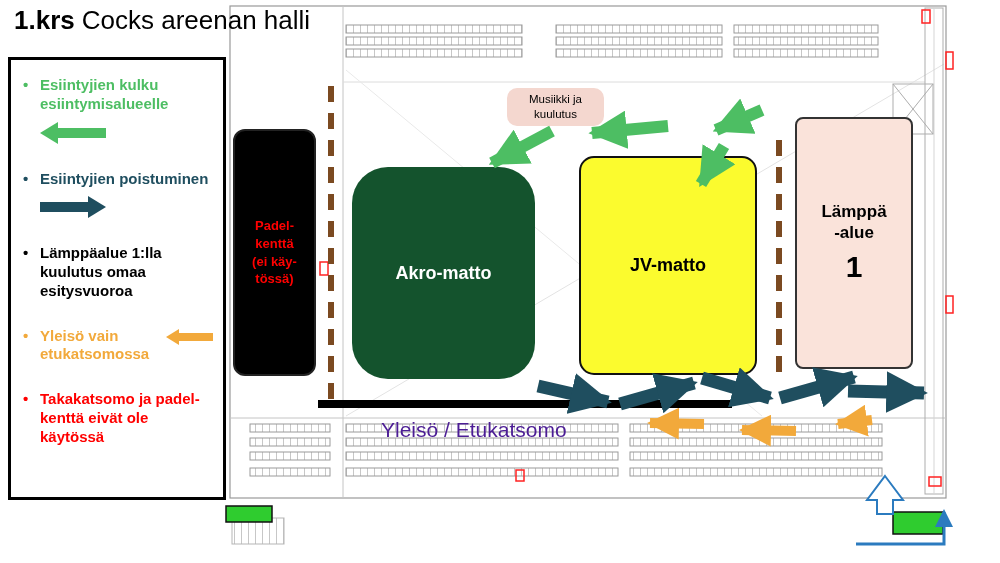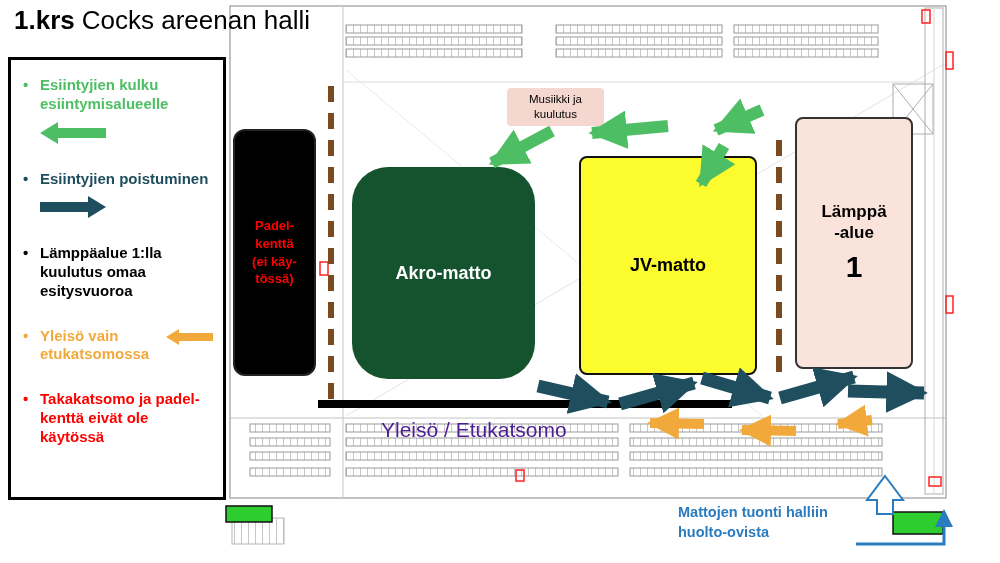--- a/index.html
+++ b/index.html
@@ -33,27 +33,27 @@
   .la .shaft{width:48px;height:10px;background:currentColor;}
   .la.sm{position:absolute;right:2px;top:2px;margin-top:0;}
   .la.sm .head-l{border-top:8px solid transparent;border-bottom:8px solid transparent;border-right:13px solid currentColor;}
   .la.sm .shaft{width:34px;height:8px;}
   .pad-right{display:inline-block;padding-right:58px;}
 
   
   .mat{position:absolute;z-index:1;display:flex;align-items:center;justify-content:center;
        font-weight:bold;box-sizing:border-box;text-align:center;}
   .mat-akro{left:352px;top:167px;width:183px;height:212px;background:#14532d;border-radius:36px;color:#fff;font-size:18px;}
-  .mat-jv{left:579px;top:156px;width:178px;height:219px;background:#FBFB2E;border:2px solid #111;border-radius:8px;color:#000;font-size:18px;}
+  .mat-jv{left:579px;top:156px;width:178px;height:219px;background:#FBFB2E;border:2px solid #111;border-radius:15px;color:#000;font-size:18px;}
   .mat-warmup{left:795px;top:117px;width:118px;height:252px;background:#FAE3DA;border:2px solid #333;border-radius:8px;flex-direction:column;font-size:17px;line-height:1.25;}
   .mat-warmup .num{font-size:30px;margin-top:4px;}
   .box-padel{left:233px;top:129px;width:83px;height:247px;background:#000000;border:2px solid #222;border-radius:12px;
              color:#FF0000;font-size:13px;flex-direction:column;line-height:1.35;}
   .box-music{left:507px;top:88px;width:97px;height:38px;background:#F4D7CF;font-weight:normal;font-size:11.5px;line-height:1.3;
-             padding:2px;border-radius:4px;}
+             padding:2px;border-radius:10px;}
 
   
   .lbl{position:absolute;z-index:4;}
   .lbl-back{left:468px;top:59px;color:#FF0000;font-size:15.5px;}
   .lbl-front{left:356px;top:418px;color:#4c1d95;font-size:21px;font-weight:normal;margin-left:25px;}
   .lbl-service{left:678px;top:503px;width:168px;color:#2B7BBF;font-size:14.5px;font-weight:600;line-height:1.35;}
 </style>
 </head>
 <body>
 
@@ -248,15 +248,14 @@
       <line x1="872" y1="420" x2="838" y2="424" marker-end="url(#mo)"></line>
     </g>
 
     <g>
       <path d="M856,544 L944,544 L944,512" fill="none" stroke="#2B7BBF" stroke-width="3" marker-end="url(#mb)"></path>
       <path d="M885,476 L903,500 L893,500 L893,514 L877,514 L877,500 L867,500 Z" fill="#ffffff" stroke="#2B7BBF" stroke-width="2"></path>
     </g>
   </svg>
 
   <div class="lbl lbl-front">Yleisö / Etukatsomo</div>
-  <div class="lbl lbl-service">Mattojen tuonti halliin huolto-ovista</div>
 
 </div>
 
 </body></html>

